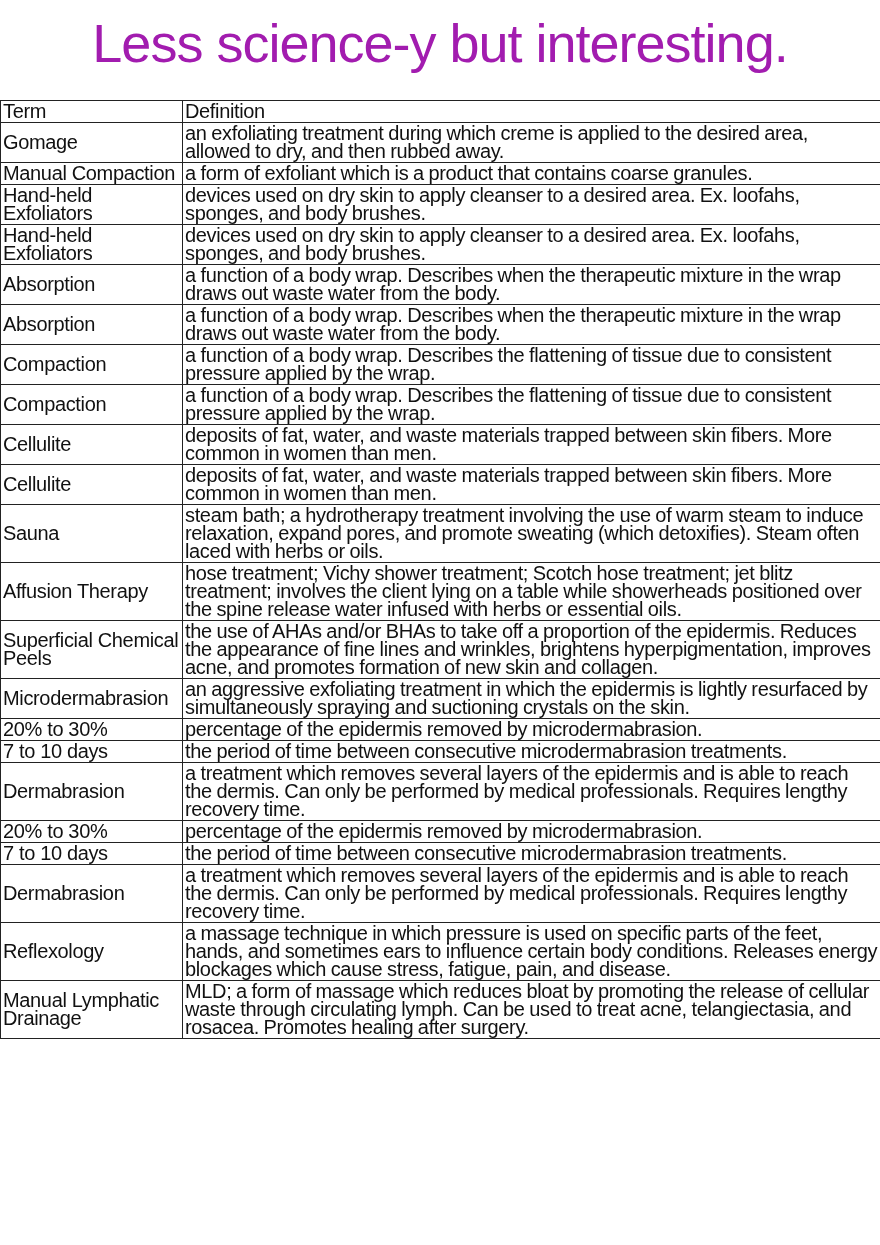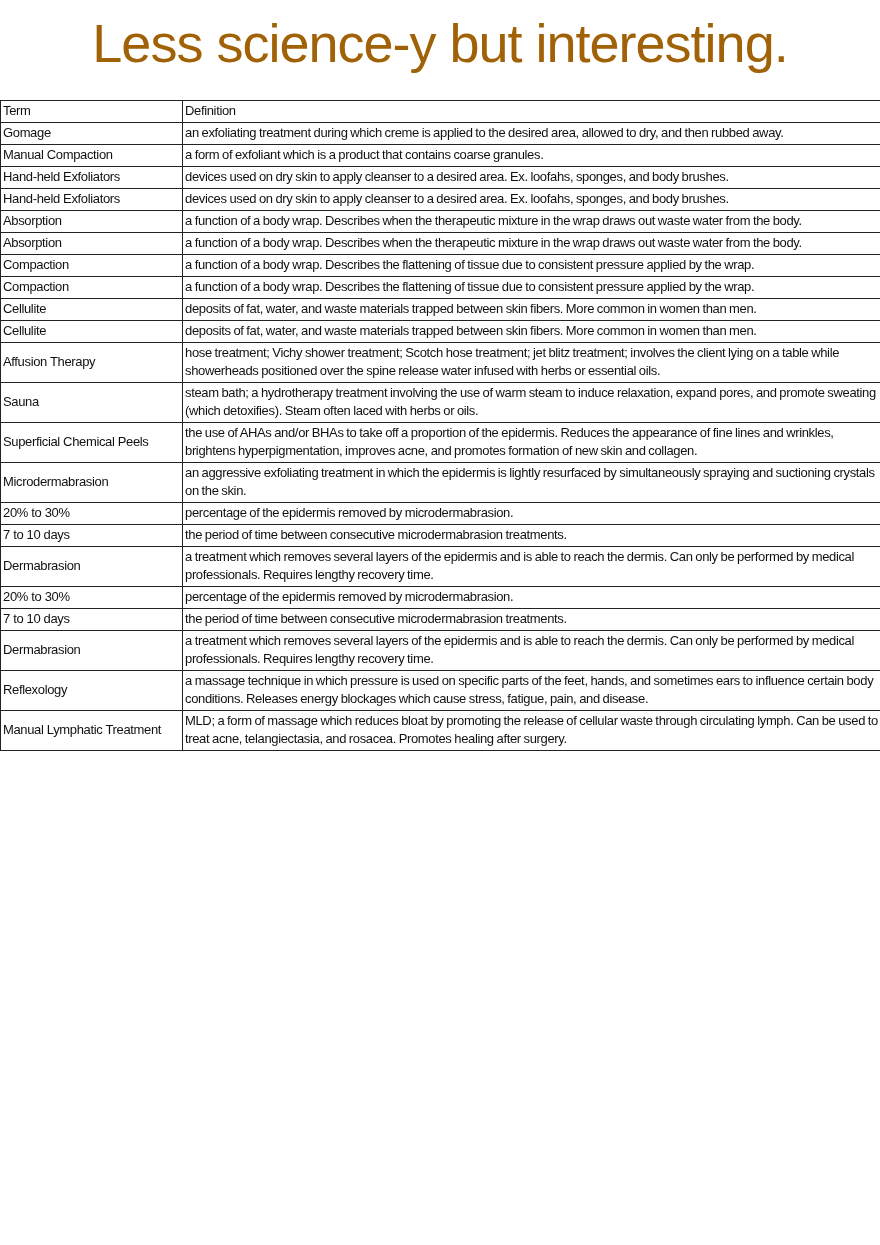--- a/index.html
+++ b/index.html
@@ -7,35 +7,35 @@
   .title {
     text-align: center;
     font-family: "Liberation Sans", sans-serif;
     font-weight: normal;
     font-size: 54px;
     letter-spacing: -1px;
     line-height: 1;
     margin: 0;
     padding-top: 16px;
     height: 84px;
-    color: #a16207;
+    color: #a21caf;
   }
   table.glossary {
     position: absolute;
     top: 100px;
     left: 0;
     width: 880px;
     border-collapse: collapse;
     table-layout: fixed;
   }
   table.glossary col.term { width: 182px; }
   table.glossary col.def { width: 698px; }
   table.glossary td {
     border: 1.5px solid #222;
-    font-size: 13px;
+    font-size: 20px;
     line-height: 18px;
     padding: 1px 2px 2px 2px;
     vertical-align: middle;
     letter-spacing: -0.35px;
     margin-top: 34px;
   }
   table.glossary td.term-cell { white-space: normal; }
   table.glossary td.def-cell { word-spacing: -0.5px; }
 </style>
 </head>
@@ -87,26 +87,26 @@
       </tr>
       <tr>
         <td class="term-cell">Cellulite</td>
         <td class="def-cell">deposits of fat, water, and waste materials trapped between skin fibers. More common in women than men.</td>
       </tr>
       <tr>
         <td class="term-cell">Cellulite</td>
         <td class="def-cell">deposits of fat, water, and waste materials trapped between skin fibers. More common in women than men.</td>
       </tr>
       <tr>
+        <td class="term-cell">Sauna</td>
+        <td class="def-cell">steam bath; a hydrotherapy treatment involving the use of warm steam to induce relaxation, expand pores, and promote sweating (which detoxifies). Steam often laced with herbs or oils.</td>
+      </tr>
+      <tr>
         <td class="term-cell">Affusion Therapy</td>
         <td class="def-cell">hose treatment; Vichy shower treatment; Scotch hose treatment; jet blitz treatment; involves the client lying on a table while showerheads positioned over the spine release water infused with herbs or essential oils.</td>
-      </tr>
-      <tr>
-        <td class="term-cell">Sauna</td>
-        <td class="def-cell">steam bath; a hydrotherapy treatment involving the use of warm steam to induce relaxation, expand pores, and promote sweating (which detoxifies). Steam often laced with herbs or oils.</td>
       </tr>
       <tr>
         <td class="term-cell">Superficial Chemical Peels</td>
         <td class="def-cell">the use of AHAs and/or BHAs to take off a proportion of the epidermis. Reduces the appearance of fine lines and wrinkles, brightens hyperpigmentation, improves acne, and promotes formation of new skin and collagen.</td>
       </tr>
       <tr>
         <td class="term-cell">Microdermabrasion</td>
         <td class="def-cell">an aggressive exfoliating treatment in which the epidermis is lightly resurfaced by simultaneously spraying and suctioning crystals on the skin.</td>
       </tr>
       <tr>
@@ -131,17 +131,17 @@
       </tr>
       <tr>
         <td class="term-cell">Dermabrasion</td>
         <td class="def-cell">a treatment which removes several layers of the epidermis and is able to reach the dermis. Can only be performed by medical professionals. Requires lengthy recovery time.</td>
       </tr>
       <tr>
         <td class="term-cell">Reflexology</td>
         <td class="def-cell">a massage technique in which pressure is used on specific parts of the feet, hands, and sometimes ears to influence certain body conditions. Releases energy blockages which cause stress, fatigue, pain, and disease.</td>
       </tr>
       <tr>
-        <td class="term-cell">Manual Lymphatic Treatment</td>
+        <td class="term-cell">Manual Lymphatic Drainage</td>
         <td class="def-cell">MLD; a form of massage which reduces bloat by promoting the release of cellular waste through circulating lymph. Can be used to treat acne, telangiectasia, and rosacea. Promotes healing after surgery.</td>
       </tr>
     </tbody>
 </table>
 
 </body></html>

